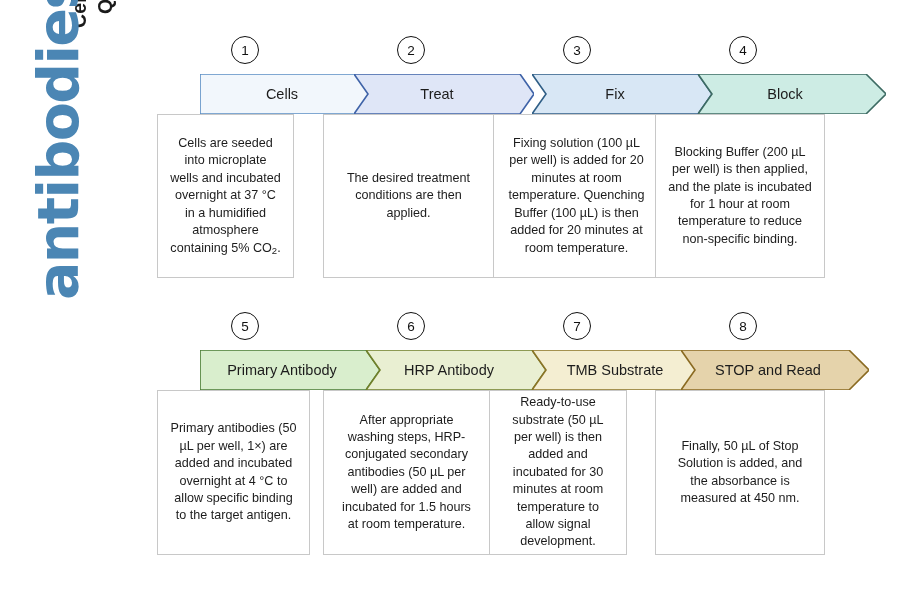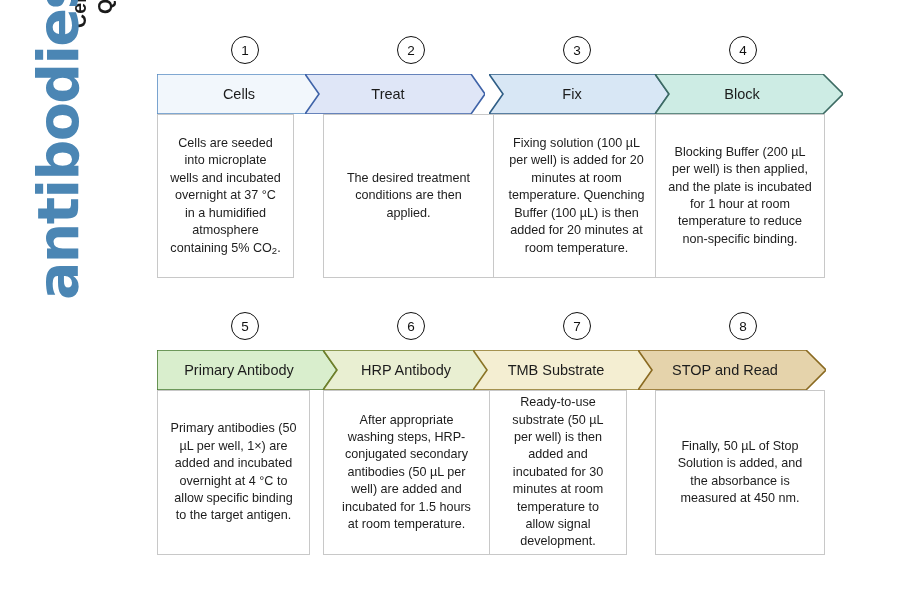--- a/index.html
+++ b/index.html
@@ -96,20 +96,21 @@
     height: 40px;
   }
   .banner {
     position: absolute;
     top: 0;
     height: 40px;
     box-sizing: border-box;
     display: flex;
     align-items: center;
     justify-content: center;
+    margin-left: 43px;
   }
   .banner .bg {
     position: absolute;
     inset: 0;
   }
   .banner .bg svg {
     display: block;
     width: 100%;
     height: 100%;
   }
@@ -178,21 +179,21 @@
   <div class="banner-strip">
     <div class="banner first" style="left:0px;width:180px">
       <span class="bg">
         <svg viewBox="0 0 180 40" preserveAspectRatio="none">
           <polygon points="0,0 166,0 180,20 166,40 0,40" fill="#f2f7fc" stroke="#5b8ec4" stroke-width="1.6"></polygon>
         </svg>
       </span>
       <span class="blabel">Cells</span>
     </div>
 
-    <div class="banner" style="left:148px;width:180px">
+    <div class="banner" style="left:154px;width:180px">
       <span class="bg">
         <svg viewBox="0 0 180 40" preserveAspectRatio="none">
           <polygon points="0,0 166,0 180,20 166,40 0,40 14,20" fill="#dfe6f7" stroke="#3f63a8" stroke-width="1.6"></polygon>
         </svg>
       </span>
       <span class="blabel">Treat</span>
     </div>
 
     <div class="banner" style="left:332px;width:180px">
       <span class="bg">
@@ -249,21 +250,21 @@
 
     <div class="banner" style="left:166px;width:180px">
       <span class="bg">
         <svg viewBox="0 0 180 40" preserveAspectRatio="none">
           <polygon points="0,0 166,0 180,20 166,40 0,40 14,20" fill="#e9efd2" stroke="#6f7f2a" stroke-width="1.6"></polygon>
         </svg>
       </span>
       <span class="blabel">HRP Antibody</span>
     </div>
 
-    <div class="banner" style="left:316px;width:180px">
+    <div class="banner" style="left:332px;width:180px">
       <span class="bg">
         <svg viewBox="0 0 180 40" preserveAspectRatio="none">
           <polygon points="0,0 166,0 180,20 166,40 0,40 14,20" fill="#f4eed2" stroke="#8a7426" stroke-width="1.6"></polygon>
         </svg>
       </span>
       <span class="blabel">TMB Substrate</span>
     </div>
 
     <div class="banner" style="left:481px;width:188px">
       <span class="bg">

